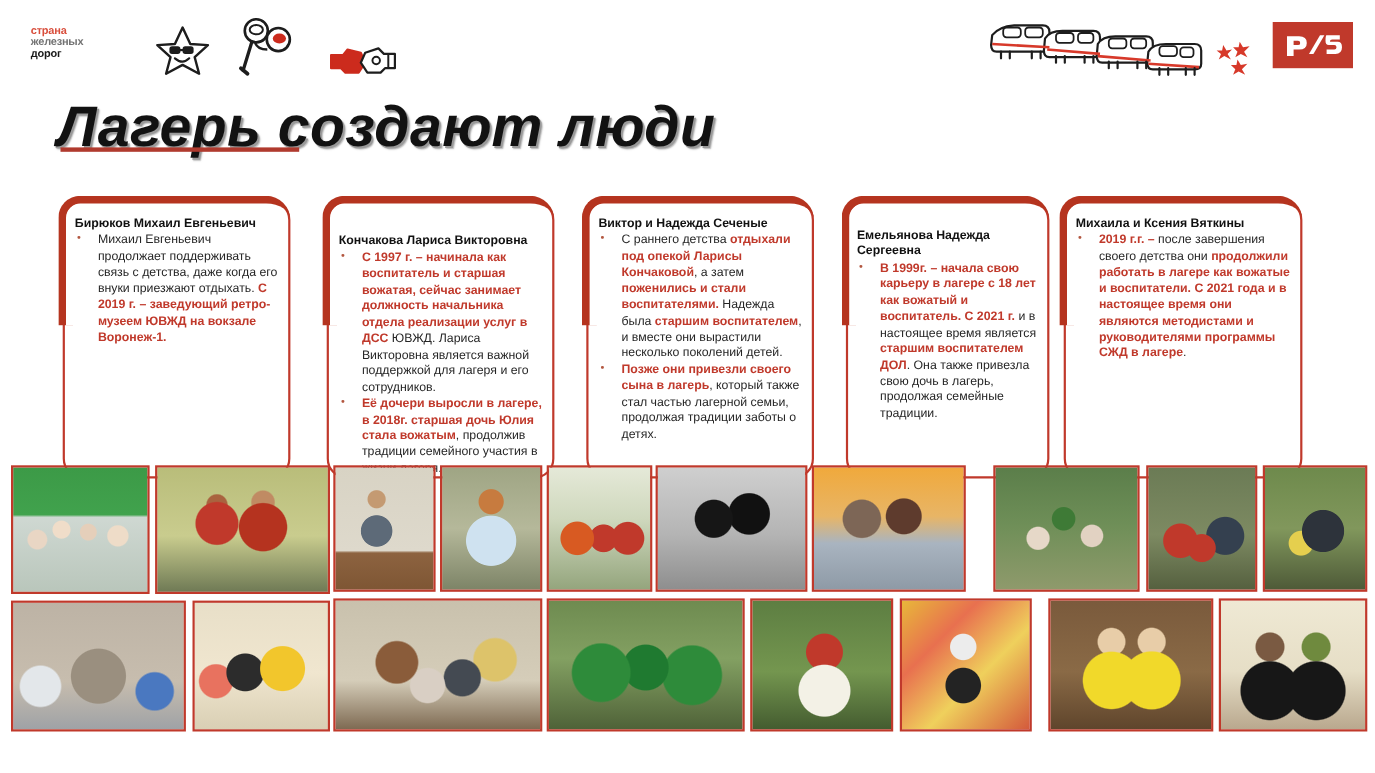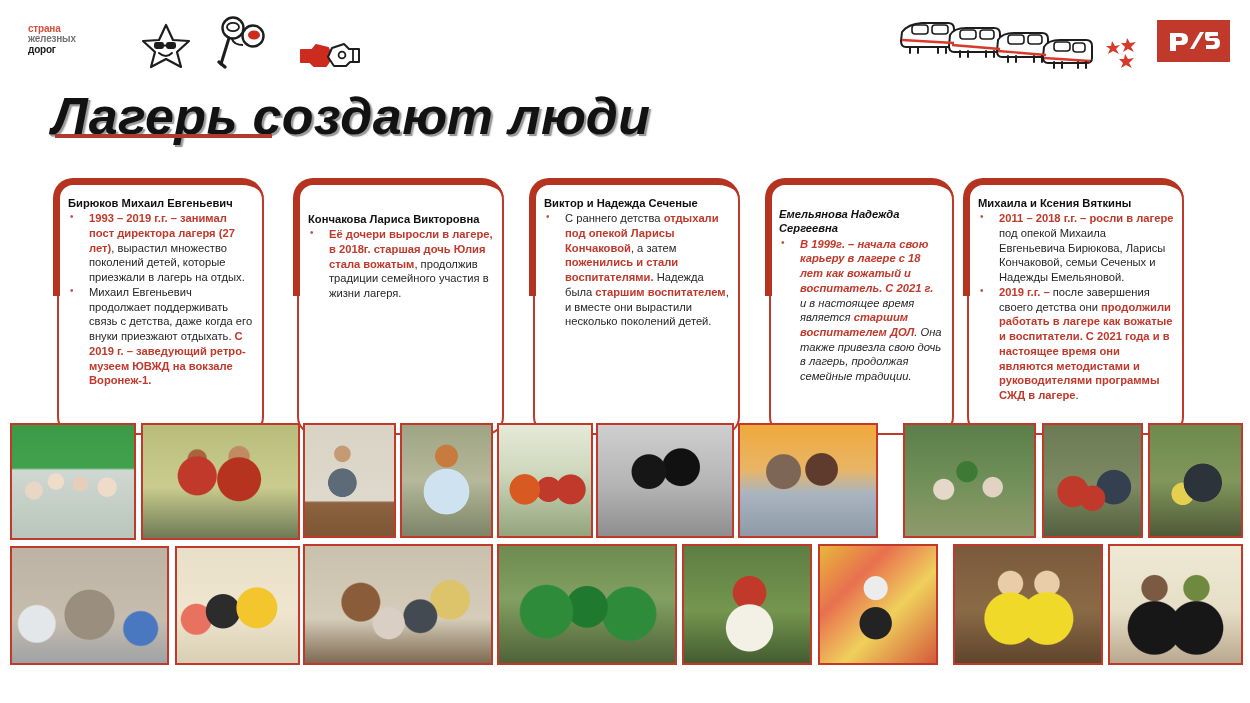--- a/index.html
+++ b/index.html
@@ -239,58 +239,58 @@
 <div class="page-title">Лагерь создают люди</div>
 <div class="title-rule"></div>
 
 <div class="cards-layer">
 
   <div class="card" style="left:57px; top:158px; width:207px; height:253px;"></div>
   <div class="card-tab" style="left:53px; top:154px; width:211px; height:118px;"></div>
   <div class="card-body" style="left:68px; top:172px; width:185px;">
     <div class="card-name">Бирюков Михаил Евгеньевич</div>
     <ul class="bullets">
-      <li><span class="hl">1993 – 2019 г.г. – занимал пост директора лагеря (27 лет)</span><span class="pl">, вырастил множество поколений детей, которые приезжали в лагерь на отдых.</span></li>
       <li><span class="pl">Михаил Евгеньевич продолжает поддерживать связь с детства, даже когда его внуки приезжают отдыхать. </span><span class="hl">С 2019 г. – заведующий ретро-музеем ЮВЖД на вокзале Воронеж-1.</span></li>
     </ul>
   </div>
 
   <div class="card" style="left:297px; top:158px; width:207px; height:253px;"></div>
   <div class="card-tab" style="left:293px; top:154px; width:211px; height:118px;"></div>
   <div class="card-body" style="left:308px; top:188px; width:185px;">
     <div class="card-name">Кончакова Лариса Викторовна</div>
     <ul class="bullets">
+      <li><span class="hl">С 1997 г. – начинала </span><span class="hl">как воспитатель и старшая вожатая, сейчас занимает должность начальника отдела реализации услуг в ДСС</span><span class="pl"> ЮВЖД. Лариса Викторовна является важной поддержкой для лагеря и его сотрудников.</span></li>
       <li><span class="hl">Её дочери выросли в лагере, в 2018г. старшая дочь Юлия стала вожатым</span><span class="pl">, продолжив традиции семейного участия в жизни лагеря.</span></li>
     </ul>
   </div>
 
   <div class="card" style="left:533px; top:158px; width:207px; height:253px;"></div>
   <div class="card-tab" style="left:529px; top:154px; width:211px; height:118px;"></div>
   <div class="card-body" style="left:544px; top:172px; width:185px;">
     <div class="card-name">Виктор и Надежда Сеченые</div>
     <ul class="bullets">
       <li><span class="pl">С раннего детства </span><span class="hl">отдыхали под опекой Ларисы Кончаковой</span><span class="pl">, а затем </span><span class="hl">поженились и стали воспитателями.</span><span class="pl"> Надежда была </span><span class="hl">старшим воспитателем</span><span class="pl">, и вместе они вырастили несколько поколений детей.</span></li>
+      <li><span class="hl">Позже они привезли своего сына в лагерь</span><span class="pl">, который также стал частью лагерной семьи, продолжая традиции заботы о детях.</span></li>
     </ul>
   </div>
 
   <div class="card" style="left:769px; top:158px; width:185px; height:253px;"></div>
   <div class="card-tab" style="left:765px; top:154px; width:189px; height:118px;"></div>
-  <div class="card-body" style="left:779px; top:183px; width:163px;font-style:italic;">
+  <div class="card-body" style="left:779px; top:183px; width:163px;">
     <div class="card-name">Емельянова Надежда Сергеевна</div>
     <ul class="bullets">
       <li><span class="hl">В 1999г. – начала свою карьеру в лагере с 18 лет как вожатый и воспитатель. С 2021 г.</span><span class="pl"> и в настоящее время является </span><span class="hl">старшим воспитателем ДОЛ</span><span class="pl">. Она также привезла свою дочь в лагерь, продолжая семейные традиции.</span></li>
     </ul>
   </div>
 
   <div class="card" style="left:967px; top:158px; width:217px; height:253px;"></div>
   <div class="card-tab" style="left:963px; top:154px; width:221px; height:118px;"></div>
   <div class="card-body" style="left:978px; top:172px; width:197px;">
     <div class="card-name">Михаила и Ксения Вяткины</div>
     <ul class="bullets">
-      <li><span class="hl">2011 – 2018 г.г. – росли в лагере</span><span class="pl"> под опекой Михаила Евгеньевича Бирюкова, Ларисы Кончаковой, семьи Сеченых и Надежды Емельяновой.</span></li>
       <li><span class="hl">2019 г.г. –</span><span class="pl"> после завершения своего детства они </span><span class="hl">продолжили работать в лагере как вожатые и воспитатели. С 2021 года и в настоящее время они являются методистами и руководителями программы СЖД в лагере</span><span class="pl">.</span></li>
     </ul>
   </div>
 </div>
 
 <div class="photos">
 
   <div class="ph" style="left:10px; top:8px; width:126px; height:117px;
        background-image:
          radial-gradient(circle at 18% 58%, #e9d6c4 7%, transparent 8%),

